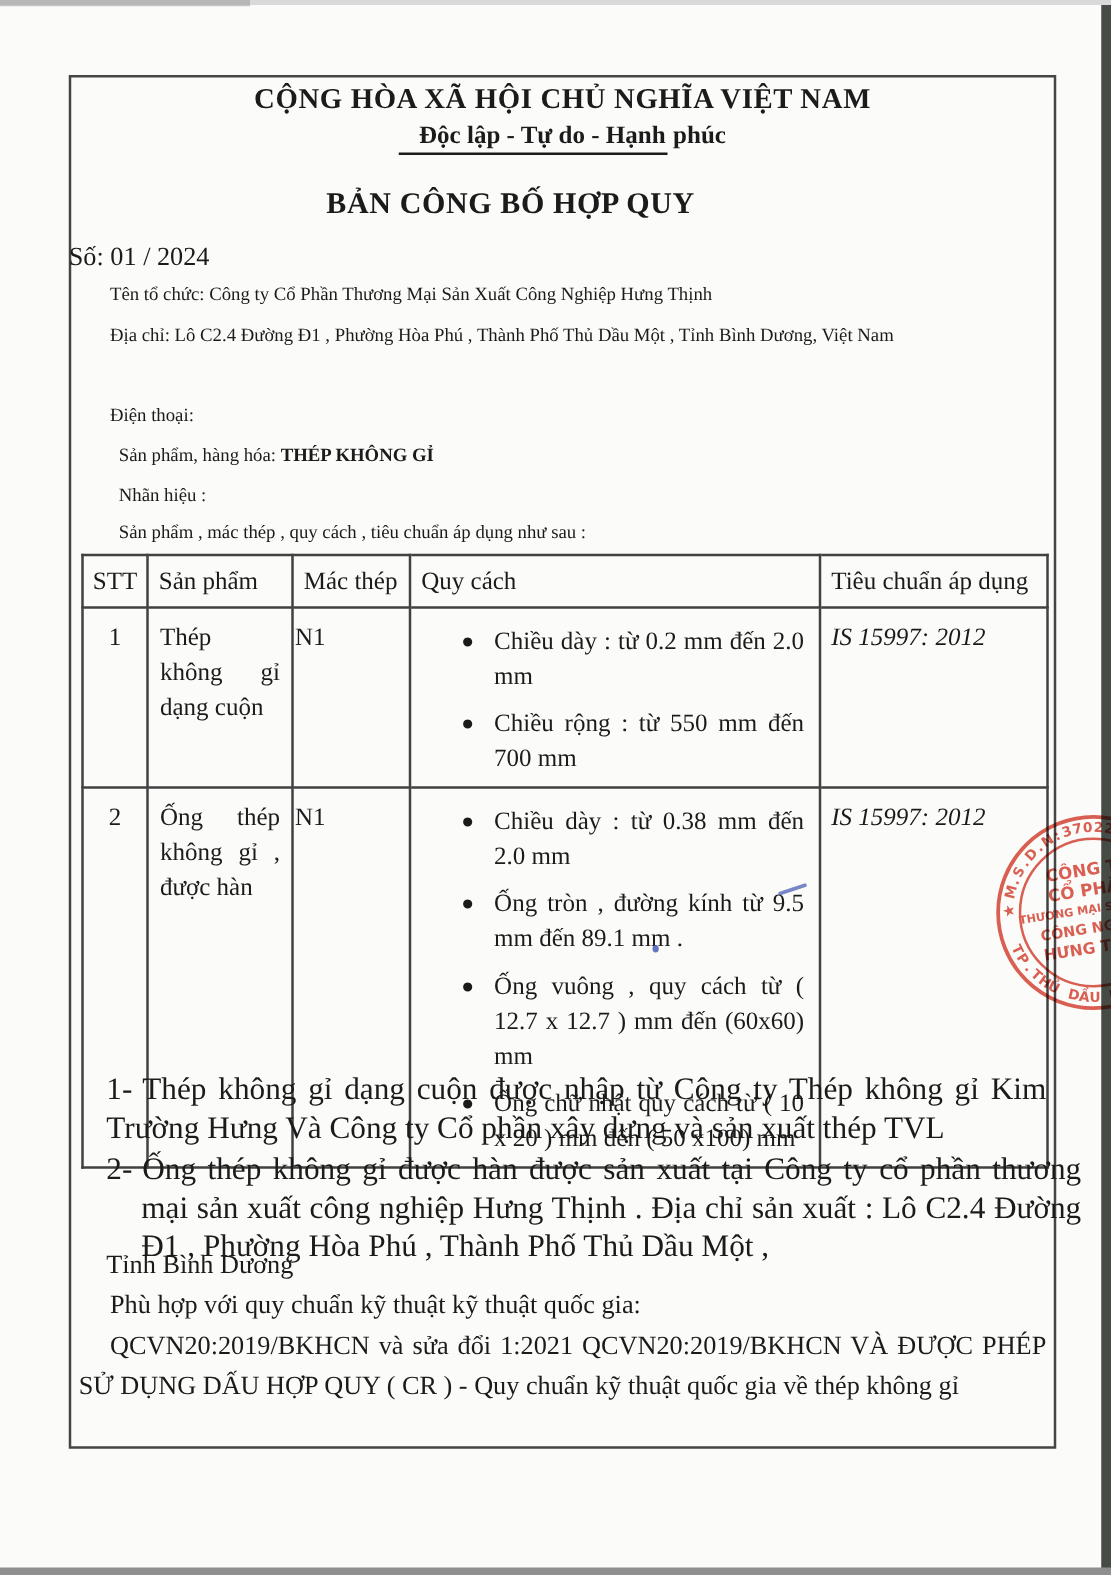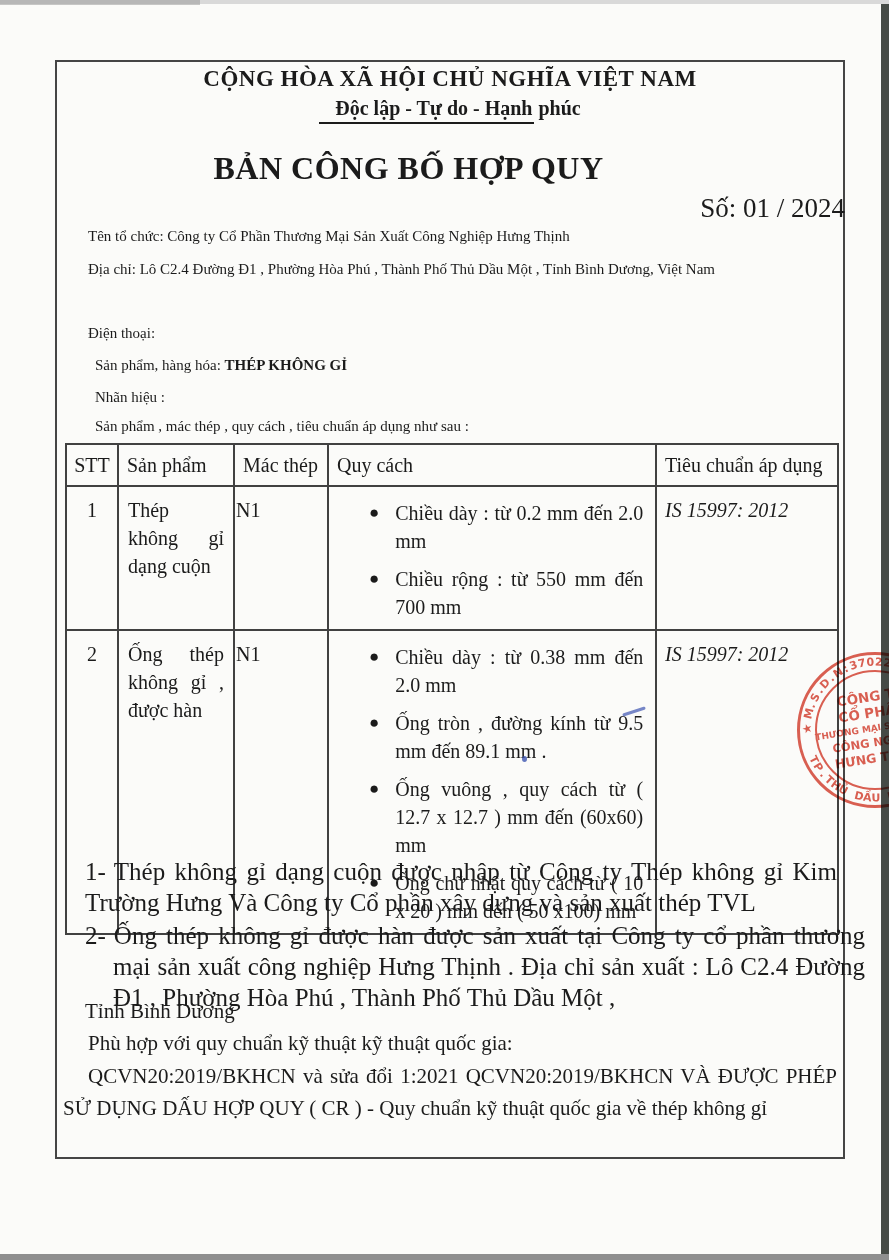--- a/index.html
+++ b/index.html
@@ -13,22 +13,22 @@
   .edge-bottom{position:absolute;left:0;top:1254px;width:889px;height:6px;background:#8f8f8f;}
   
   .frame{position:absolute;left:55px;top:60px;width:790px;height:1099px;border:2px solid #454545;box-sizing:border-box;}
   
   .republic{position:absolute;left:55px;top:66px;width:790px;text-align:center;
             font-weight:bold;font-size:23px;letter-spacing:.5px;}
   .motto{position:absolute;left:55px;top:97px;width:790px;text-align:center;font-weight:bold;font-size:20px;}
   .motto-u{border-bottom:2.5px solid #1b1b1b;padding:0 2px 3px 16px;}
   .motto-t{padding-left:4px;font-family:Liberation Serif, serif;}
   .doc-title{position:absolute;left:55px;top:150px;width:707px;text-align:center;
-             font-weight:bold;font-size:32px;letter-spacing:.5px;}
-  .doc-number{position:absolute;left:55px;top:193px;width:790px;text-align:right;font-size:27px;}
+             font-weight:bold;font-size:24px;letter-spacing:.5px;}
+  .doc-number{position:absolute;left:55px;top:193px;width:790px;text-align:left;font-size:21px;}
   
   .line{position:absolute;font-size:15px;line-height:32px;}
   .org{left:88px;top:220px;width:740px;}
   .addr{left:88px;top:253px;width:712px;}
   .phone{left:88px;top:317px;}
   .product{left:95px;top:349px;}
   .product b{font-weight:bold;}
   .brand{left:95px;top:381px;}
   .intro{left:95px;top:410px;}
   

